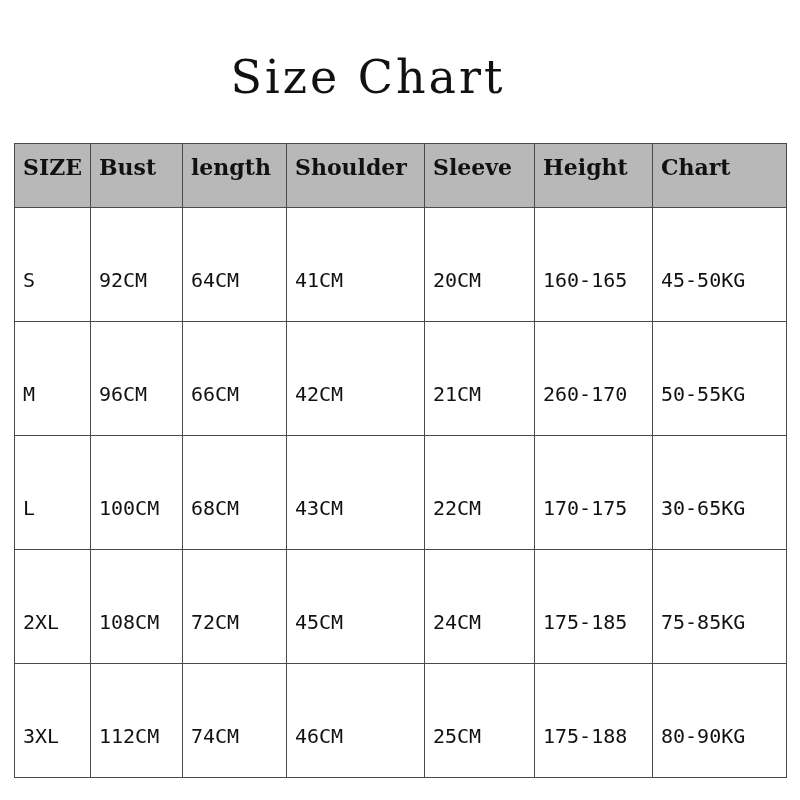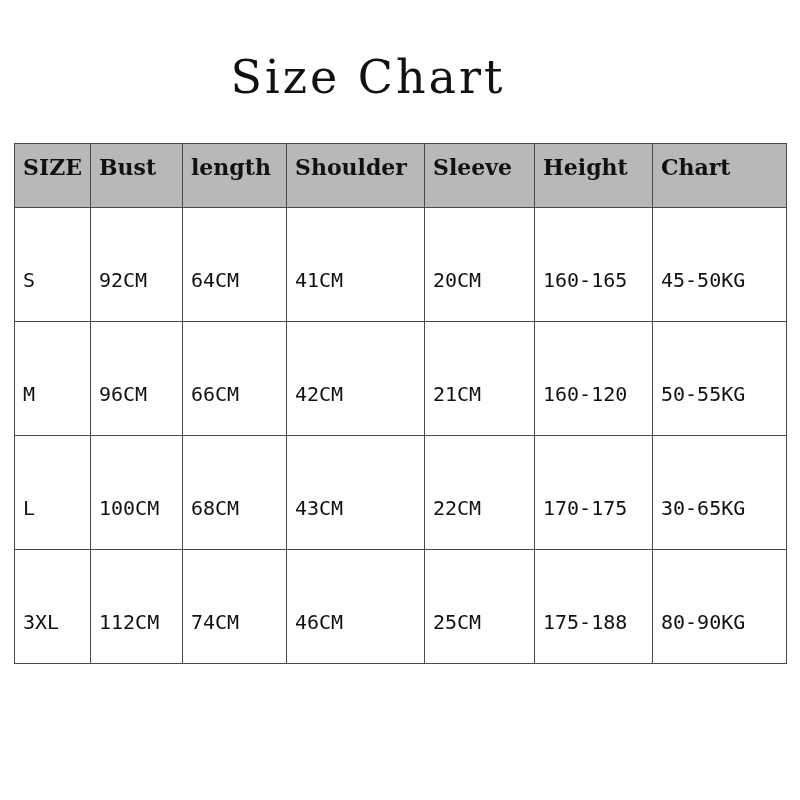--- a/index.html
+++ b/index.html
@@ -120,31 +120,40 @@
           <td>20CM</td>
           <td>160-165</td>
           <td>45-50KG</td>
         </tr>
         <tr>
           <td>M</td>
           <td>96CM</td>
           <td>66CM</td>
           <td>42CM</td>
           <td>21CM</td>
-          <td>160-120</td>
+          <td>260-170</td>
           <td>50-55KG</td>
         </tr>
         <tr>
           <td>L</td>
           <td>100CM</td>
           <td>68CM</td>
           <td>43CM</td>
           <td>22CM</td>
           <td>170-175</td>
           <td>30-65KG</td>
+        </tr>
+        <tr>
+          <td>2XL</td>
+          <td>108CM</td>
+          <td>72CM</td>
+          <td>45CM</td>
+          <td>24CM</td>
+          <td>175-185</td>
+          <td>75-85KG</td>
         </tr>
         <tr>
           <td>3XL</td>
           <td>112CM</td>
           <td>74CM</td>
           <td>46CM</td>
           <td>25CM</td>
           <td>175-188</td>
           <td>80-90KG</td>
         </tr>

